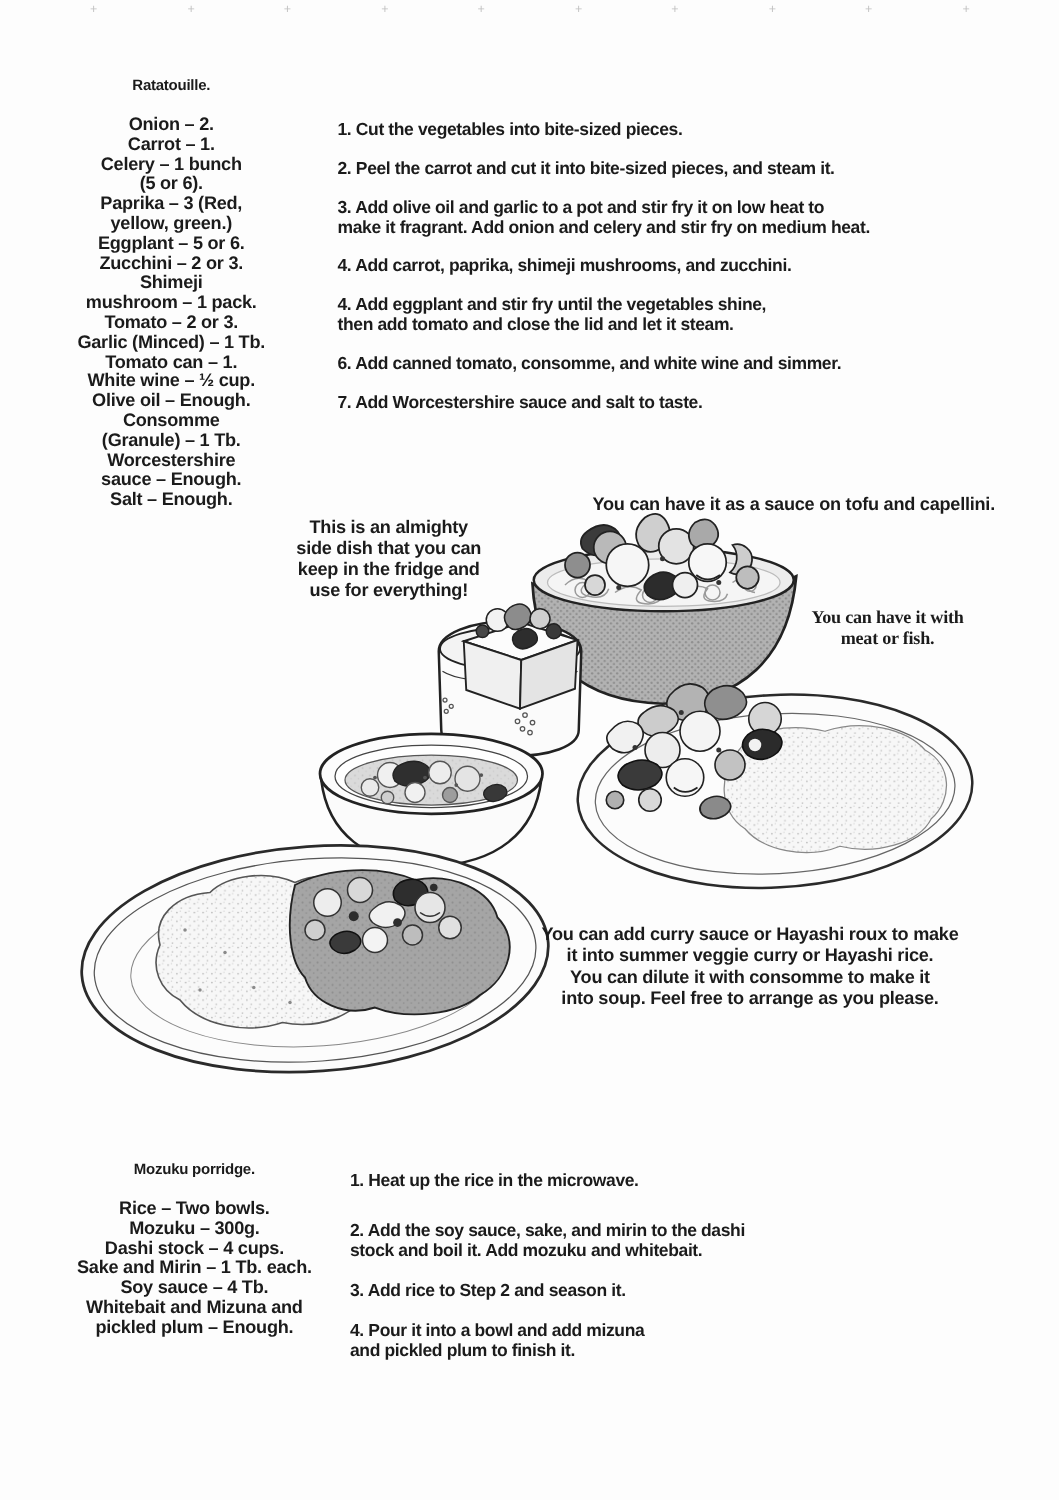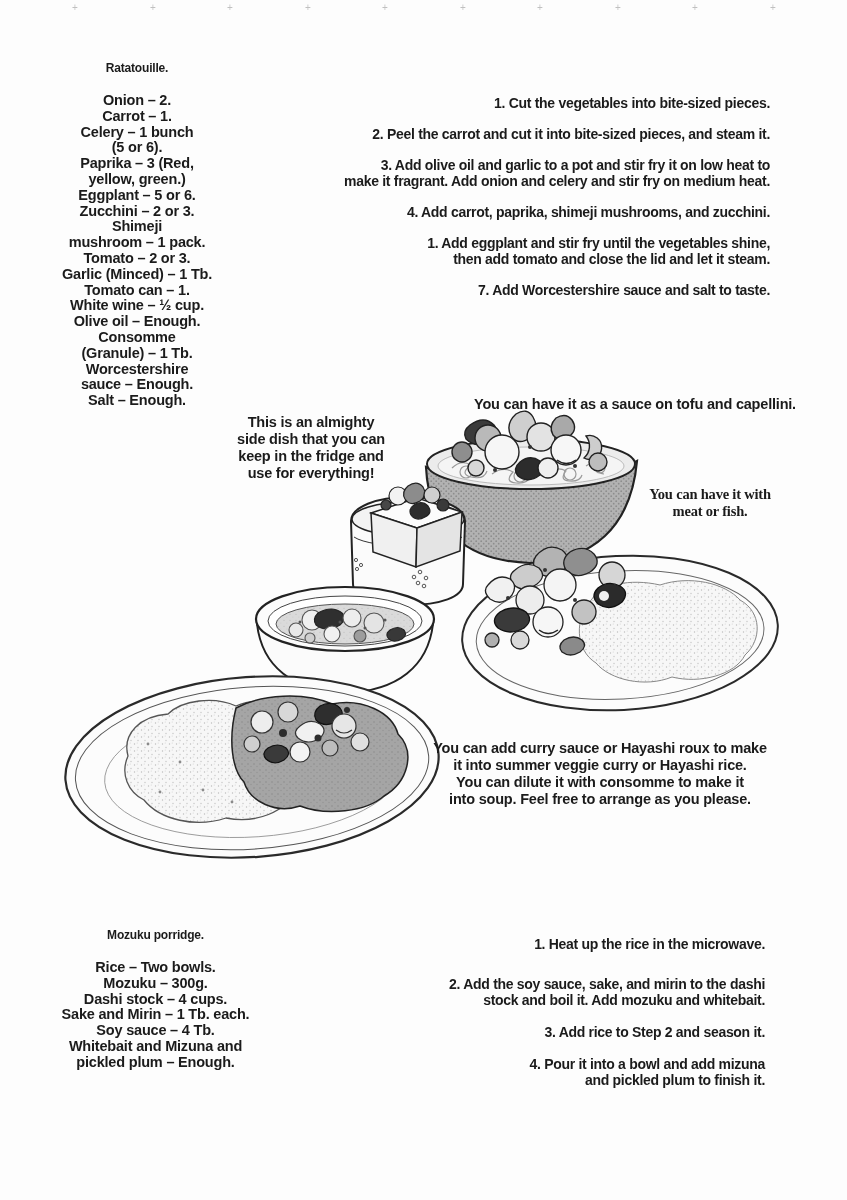--- a/index.html
+++ b/index.html
@@ -16,21 +16,21 @@
   .txt{
     position:absolute;
     text-align:center;
     white-space:pre;
     letter-spacing:-0.2px;
   }
   .ing-title{font-size:12px;line-height:17px;}
   .ing-list{font-size:14.5px;line-height:15.8px;}
   .steps{position:absolute;}
   .steps .step{
-    text-align:right;white-space:pre;
+    text-align:left;white-space:pre;
     font-size:14px;line-height:16px;letter-spacing:-0.3px;
     margin-bottom:15px;
   }
   .note{font-size:14.5px;line-height:17px;}
   .reg-marks span{
     position:absolute;top:2px;font-size:10px;font-weight:400;
     color:#8f8f8f;opacity:.55;
   }
   .reg-marks span:nth-child(1){left:72px;}
   .reg-marks span:nth-child(2){left:150px;}
@@ -264,22 +264,23 @@
 Worcestershire
 sauce – Enough.
 Salt – Enough.</div>
 
   <div class="steps" style="left:270px;top:95px;width:500px;">
     <div class="step">1. Cut the vegetables into bite-sized pieces.</div>
     <div class="step">2. Peel the carrot and cut it into bite-sized pieces, and steam it.</div>
     <div class="step">3. Add olive oil and garlic to a pot and stir fry it on low heat to
 make it fragrant. Add onion and celery and stir fry on medium heat.</div>
     <div class="step">4. Add carrot, paprika, shimeji mushrooms, and zucchini.</div>
-    <div class="step">1. Add eggplant and stir fry until the vegetables shine,
+    <div class="step">4. Add eggplant and stir fry until the vegetables shine,
 then add tomato and close the lid and let it steam.</div>
+    <div class="step">6. Add canned tomato, consomme, and white wine and simmer.</div>
     <div class="step">7. Add Worcestershire sauce and salt to taste.</div>
   </div>
 
   <div class="txt note" style="left:455px;top:382px;width:360px;margin-top:14px;">You can have it as a sauce on tofu and capellini.</div>
   <div class="txt note" style="left:221px;top:414px;width:180px;text-align:center;">This is an almighty
 side dish that you can
 keep in the fridge and
 use for everything!</div>
   <div class="txt note" style="left:625px;top:486px;width:170px;font-family:Liberation Serif, serif;">You can have it with
 meat or fish.</div>

